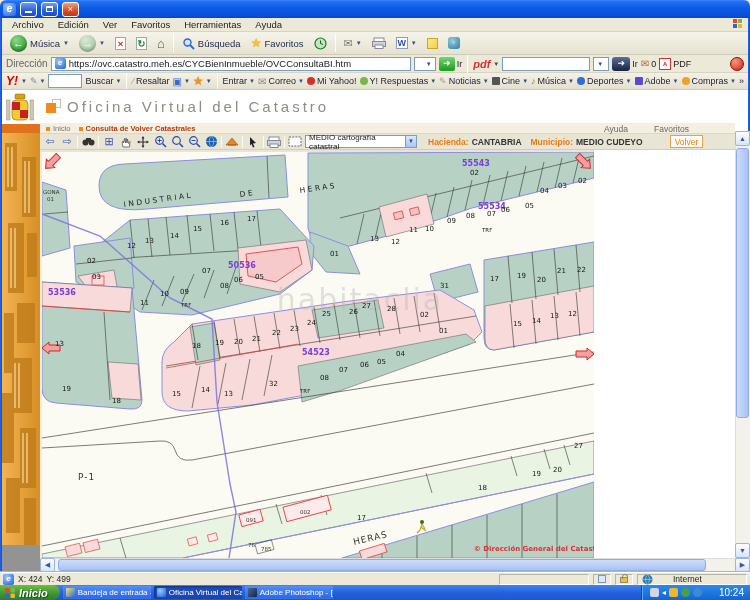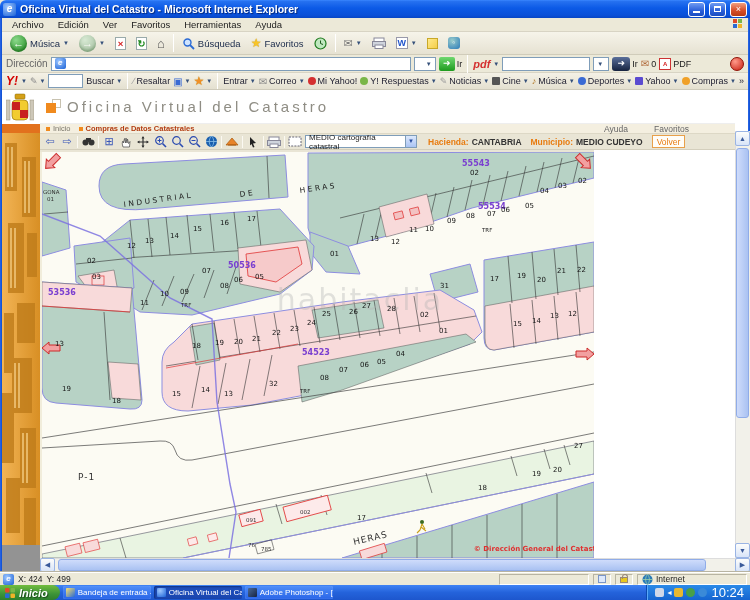--- a/index.html
+++ b/index.html
@@ -71,63 +71,62 @@
 #navrow .sect{color:#b23c10;font-weight:bold;margin-left:8px}
 #navrow .home{color:#7a766a}
 #navrow .right{margin-left:auto;display:flex;gap:26px;color:#666;font-size:8.5px;padding-right:40px}
 #maptb{left:38px;top:44px;width:695px;height:16px;background:#e9e5d5;border-bottom:1px solid #d4cfbd;display:flex;align-items:center;gap:3px;padding:0 3px;font-size:8.5px}
 .mico{width:14px;height:13px;display:flex;align-items:center;justify-content:center;font-size:11px;color:#3a57b8}
 .msep{width:1px;height:12px;background:#c9c4b2;border-right:1px solid #fbf9f2}
 .layersel{display:flex;align-items:center;border:1px solid #7f9db9;background:#fff;height:13px;font-size:8px;padding-left:3px}
 .layersel .da{width:12px;height:11px;margin-left:4px;background:linear-gradient(180deg,#dce8fc,#aac4f4);border-left:1px solid #7f9db9;color:#2b4fa0;font-size:6px;text-align:center;line-height:11px}
 .plab{color:#e87b10;font-weight:bold}
 .pval{color:#333;font-weight:bold;margin-right:6px}
-#volver{color:#e87b10;border:1px solid #e8a04a;background:#fffdf8;padding:0 4px;height:13px;line-height:12px;font-size:8.5px;margin-left:0}
+#volver{color:#e87b10;border:1px solid #e8a04a;background:#fffdf8;padding:0 4px;height:13px;line-height:12px;font-size:8.5px;margin-left:18px}
 #mapwrap{left:38px;top:62px;width:554px;height:406px;background:#f1eddb;padding-left:2px}
 #mapsvg{display:block;background:#fcfbf3}
 #rightwhite{left:592px;top:60px;width:141px;height:408px;background:#fff}
 .beigeline{left:38px;top:60px;width:695px;height:2px;background:#e9e5d5}
 
 .sb-btn{position:absolute;background:linear-gradient(180deg,#fdfdfb,#d8e4f8);border:1px solid #9ab4e4;border-radius:2px;color:#3a5a9a;font-size:7px;display:flex;align-items:center;justify-content:center}
 .sb-track-v{left:733px;top:41px;width:15px;height:441px;background:#f2f1ea;border-left:1px solid #ddd}
 .sb-thumb-v{left:734px;top:58px;width:13px;height:270px;background:linear-gradient(90deg,#cfdcfb,#aac2f2);border:1px solid #90acE8;border-radius:3px}
 .sb-track-h{left:38px;top:468px;width:710px;height:14px;background:#f2f1ea;border-top:1px solid #ddd}
 .sb-thumb-h{left:56px;top:469px;width:648px;height:12px;background:linear-gradient(180deg,#cfdcfb,#aac2f2);border:1px solid #90acE8;border-radius:3px}
 #corner-gray{left:0;top:455px;width:38px;height:27px;background:#939393}
 
 #status{left:0;top:572px;width:750px;height:13px;background:#ece9d8;border-top:1px solid #fff;box-shadow:0 -1px 0 #b8b4a2;display:flex;align-items:center;font-size:8.5px;color:#222;padding:0 3px;gap:4px}
-.spanel{border:1px solid;border-color:#b8b4a2 #fff #fff #b8b4a2;height:11px;display:flex;align-items:center;gap:3px;padding:4px 4px}
+.spanel{border:1px solid;border-color:#b8b4a2 #fff #fff #b8b4a2;height:11px;display:flex;align-items:center;gap:20px;padding:4px 4px}
 .lock{width:8px;height:6px;background:#e8c820;border:1px solid #987;position:relative;margin-top:2px}
 .lock:before{content:"";position:absolute;left:1px;top:-4px;width:4px;height:4px;border:1px solid #987;border-bottom:none;border-radius:3px 3px 0 0}
 
 #taskbar{left:0;top:585px;width:750px;height:15px;background:linear-gradient(180deg,#3f83f5 0%,#2463db 50%,#1d56cd 100%);display:flex;align-items:center}
 #startbtn{height:15px;padding:0 12px 0 4px;border-radius:0 8px 8px 0;display:flex;align-items:center;gap:3px;
  background:linear-gradient(180deg,#71bc3e,#3c9338 60%,#2e7e2c);color:#fff;font-weight:bold;font-style:italic;font-size:11px;text-shadow:1px 1px 1px #1c4a1a}
 .task{width:88px;height:13px;margin-left:3px;border-radius:2px;background:linear-gradient(180deg,#4e8df8,#2a66e8);box-shadow:inset 0 0 1px #8ab0ff;color:#fff;font-size:8px;display:flex;align-items:center;gap:3px;padding:0 3px;white-space:nowrap;overflow:hidden}
 .task.active{background:linear-gradient(180deg,#1e4fc0,#1a45ae);box-shadow:inset 1px 1px 2px #10307e}
 .tico{width:9px;height:9px;border-radius:1px;flex:none}
 #tray{margin-left:auto;height:15px;display:flex;align-items:center;gap:3px;padding:0 6px 0 8px;background:linear-gradient(180deg,#2a8ae8,#1565d0);border-left:1px solid #0c4ab0;box-shadow:inset 1px 0 0 #5aa8f8;color:#fff}
 #tray .ti{width:9px;height:9px;border-radius:2px}
-#tray .clock{font-size:13px;margin-left:1px}
+#tray .clock{font-size:10px;margin-left:14px}
 
 .ml-num{font-family:"DejaVu Sans",sans-serif;font-size:7px;fill:#151515}
 .ml-pid{font-family:"DejaVu Sans",sans-serif;font-size:8px;font-weight:bold;fill:#7a3fd0}
 .ml-street{font-family:"DejaVu Sans",sans-serif;font-size:7.5px;letter-spacing:2.5px;fill:#222}
 .ml-trf{font-family:"DejaVu Sans",sans-serif;font-size:5.5px;fill:#222}
 .ml-big{font-family:"DejaVu Sans",sans-serif;font-size:9px;letter-spacing:1px;fill:#333}
 .ml-tiny{font-family:"DejaVu Sans",sans-serif;font-size:5.5px;fill:#333}
 .ml-red{font-family:"DejaVu Sans",sans-serif;font-size:7px;font-weight:bold;fill:#e03030}
 .wm{font-family:"DejaVu Sans",sans-serif;font-size:30px;letter-spacing:2px;fill:#b5b5b5;opacity:.38}
 </style>
 </head>
 <body>
 
 <div id="titlebar" class="abs">
   <span class="ie-ico">e</span>
-  <span class="ttl">Oficina Virtual del Catastro - Microsoft Internet Explorer</span>
   <span class="capbtn"><span class="mini"></span></span>
   <span class="capbtn"><span class="maxi"></span></span>
   <span class="capbtn close">×</span>
 </div>
 <div class="abs winb" style="left:0"></div>
 <div class="abs winb" style="left:748px"></div>
 
 <div id="menubar" class="abs">
   <span class="mi">Archivo</span>
   <span class="mi">Edición</span>
@@ -203,20 +202,21 @@
     </span>
   <span class="tbtn">
       <span class="msn">◦</span>
     </span>
 </div>
 
 <div id="addr" class="abs">
   <span class="lbl">Dirección</span>
   <span class="field" id="urlfield">
     <span class="ie-ico" style="width:11px;height:11px;line-height:10px;font-size:8px">e</span>
+    <span>https://ovc.catastro.meh.es/CYCBienInmueble/OVCConsultaBI.htm</span>
   </span>
   <span class="field" style="width:22px">
       <span class="car" style="margin-left:auto">▼</span>
     </span>
   <span class="gobtn">
     <span class="goarrow">➜</span>
     <span>Ir</span>
   </span>
   <span class="sep"></span>
   <span class="pdftxt">pdf</span>
@@ -299,21 +299,21 @@
       <span>Música</span>
       <span class="car">▼</span>
     </span>
   <span class="yb">
       <span class="dot" style="background:#3a6ad4"></span>
       <span>Deportes</span>
       <span class="car">▼</span>
     </span>
   <span class="yb">
       <span class="dot" style="background:#5a4ad0;border-radius:1px"></span>
-      <span>Yahoo</span>
+      <span>Adobe</span>
       <span class="car">▼</span>
     </span>
   <span class="yb">
       <span class="dot" style="background:#f0a028"></span>
       <span>Compras</span>
       <span class="car">▼</span>
     </span>
   <span class="yb" style="margin-left:auto">»</span>
 </div>
 
@@ -369,21 +369,21 @@
   <div id="sitehead" class="abs">
     <span class="sqlogo">
         <span class="s2"></span>
         <span class="s1"></span>
       </span>
     <span id="sitetitle">Oficina Virtual del Catastro</span>
   </div>
 
   <div id="navrow" class="abs">
     <span class="home"><span class="obul"></span><span>Inicio</span></span>
-    <span class="sect"><span class="obul"></span><span>Compras de Datos Catastrales</span></span>
+    <span class="sect"><span class="obul"></span><span>Consulta de Volver Catastrales</span></span>
     <span class="right">
       <span>Ayuda</span>
       <span>Favoritos</span>
     </span>
   </div>
 
   <div id="maptb" class="abs">
     <span class="mico">⇦</span>
     <span class="mico">⇨</span>
     <span class="msep"></span>

